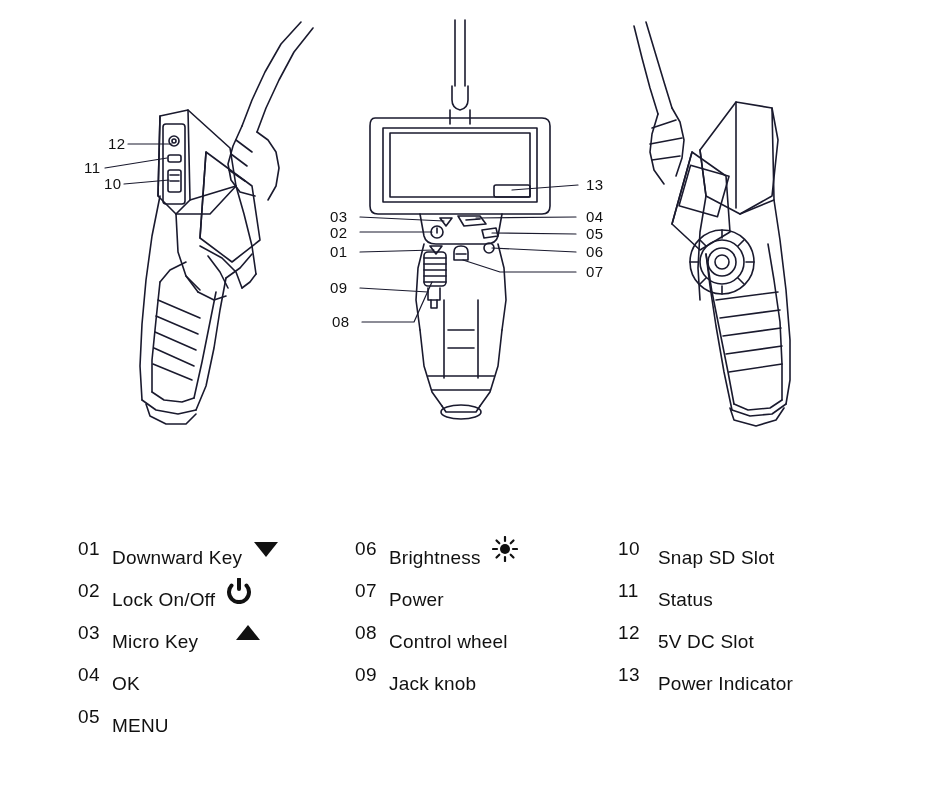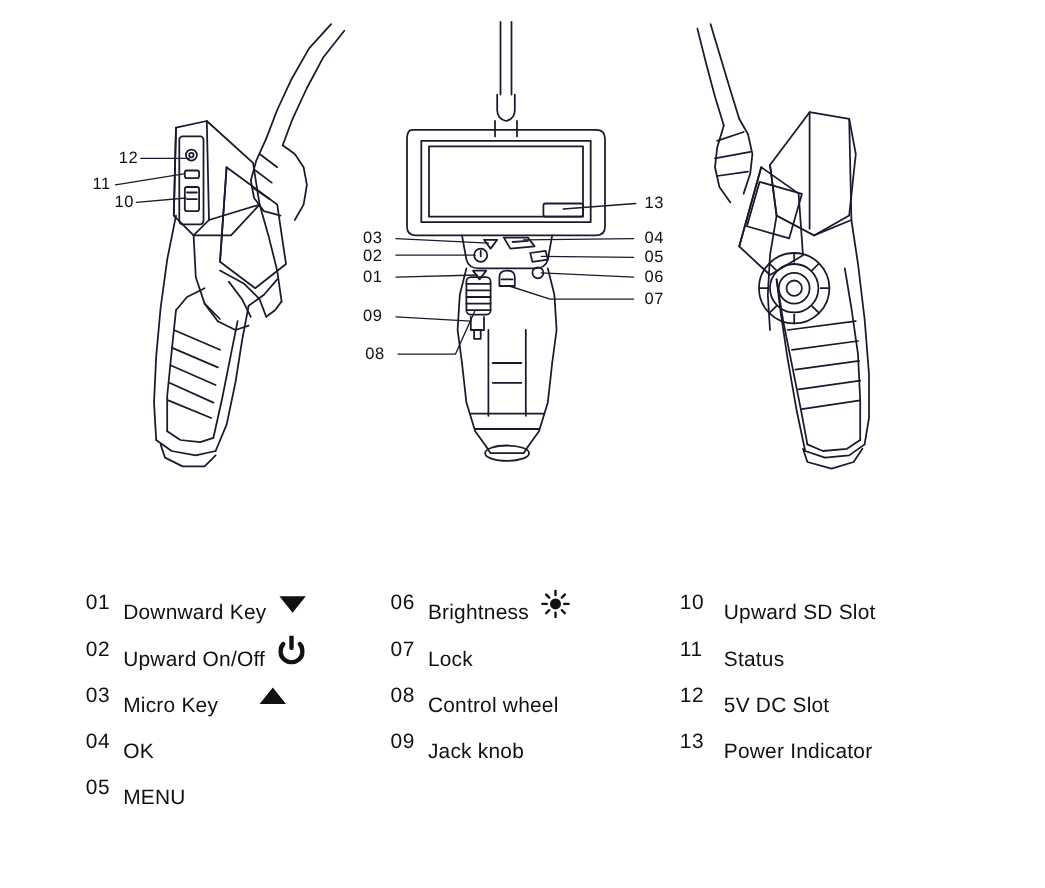--- a/index.html
+++ b/index.html
@@ -300,21 +300,21 @@
       <span class="legend-num">01</span>
       <span class="legend-label">Downward Key</span>
       <span class="legend-glyph">
         <svg width="26" height="18" viewBox="0 0 26 18">
             <path d="M1 2 L25 2 L13 17 Z" fill="#111"></path>
           </svg>
       </span>
     </div>
     <div class="legend-item">
       <span class="legend-num">02</span>
-      <span class="legend-label">Upward  On/Off</span>
+      <span class="legend-label">Lock  On/Off</span>
       <span class="legend-glyph">
         <svg width="24" height="26" viewBox="0 0 24 26">
           <path d="M4.5 7.5 A10 10 0 1 0 19.5 7.5" fill="none" stroke="#111" stroke-width="4" stroke-linecap="round"></path>
           <path d="M12 1 L12 11" stroke="#111" stroke-width="4" stroke-linecap="round"></path>
         </svg>
       </span>
     </div>
     <div class="legend-item">
       <span class="legend-num">03</span>
       <span class="legend-label">Micro Key</span>
@@ -349,36 +349,36 @@
             <path d="M4.5 4.5 L7.3 7.3"></path>
             <path d="M18.7 18.7 L21.5 21.5"></path>
             <path d="M21.5 4.5 L18.7 7.3"></path>
             <path d="M7.3 18.7 L4.5 21.5"></path>
           </g>
         </svg>
       </span>
     </div>
     <div class="legend-item">
       <span class="legend-num">07</span>
-      <span class="legend-label">Lock</span>
+      <span class="legend-label">Power</span>
     </div>
     <div class="legend-item">
       <span class="legend-num">08</span>
       <span class="legend-label">Control wheel</span>
     </div>
     <div class="legend-item">
       <span class="legend-num">09</span>
       <span class="legend-label">Jack knob</span>
     </div>
   </div>
 
   <div class="legend-col" id="legend-col-3">
     <div class="legend-item">
       <span class="legend-num">10</span>
-      <span class="legend-label">Upward SD  Slot</span>
+      <span class="legend-label">Snap SD  Slot</span>
     </div>
     <div class="legend-item">
       <span class="legend-num">11</span>
       <span class="legend-label">Status</span>
     </div>
     <div class="legend-item">
       <span class="legend-num">12</span>
       <span class="legend-label">5V DC Slot</span>
     </div>
     <div class="legend-item">

